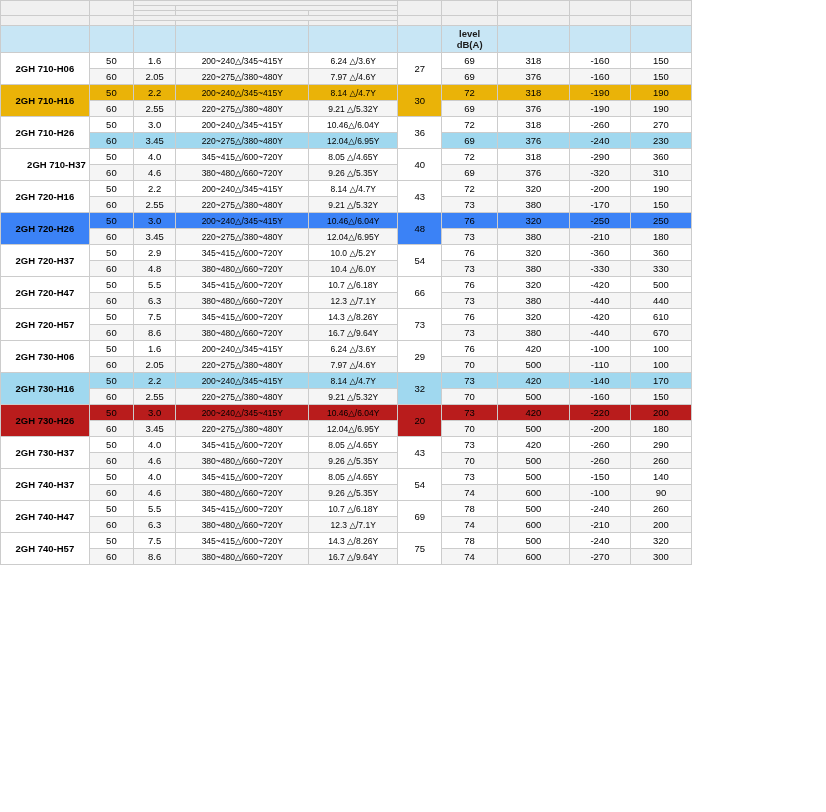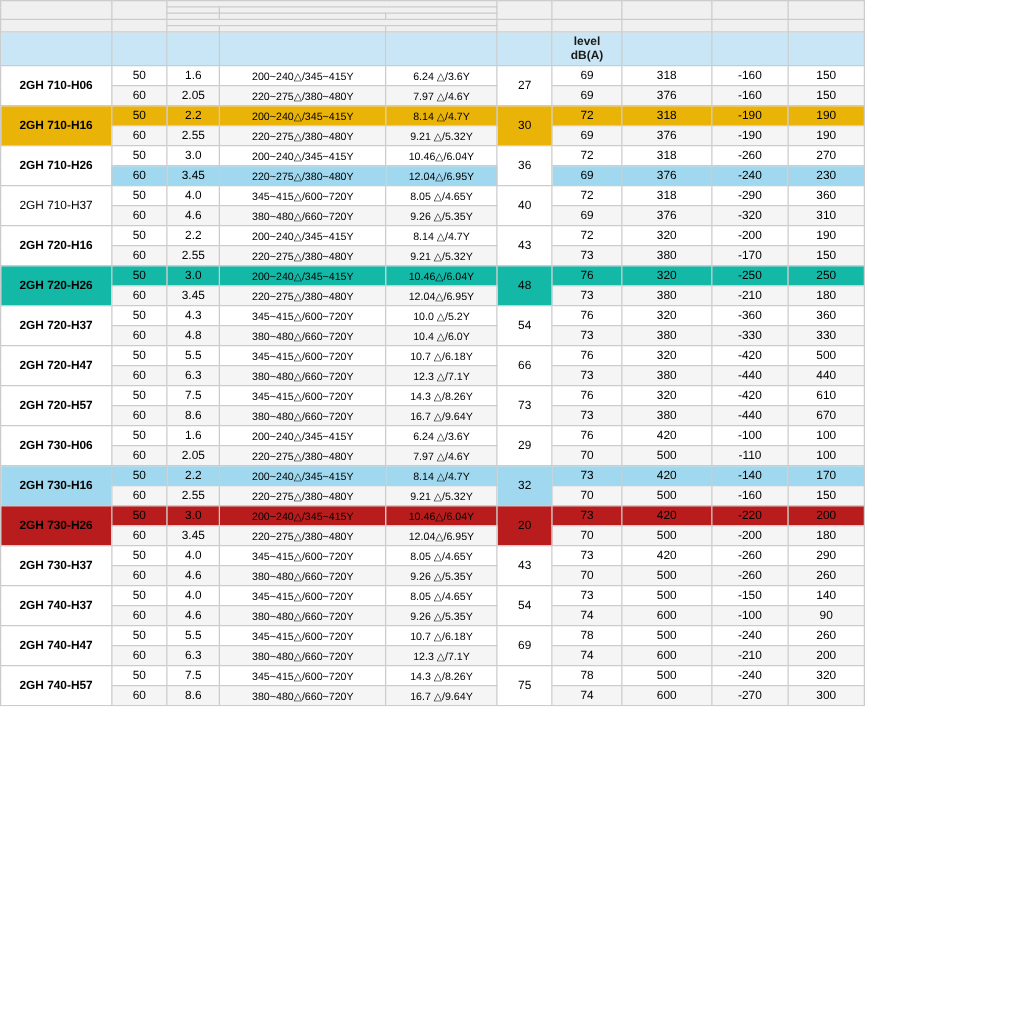--- a/index.html
+++ b/index.html
@@ -143,21 +143,21 @@
           <td>60</td>
           <td>3.45</td>
           <td style="font-size: 8.5px;">220~275△/380~480Y</td>
           <td style="font-size: 8.5px;">12.04△/6.95Y</td>
           <td>69</td>
           <td>376</td>
           <td>-240</td>
           <td>230</td>
         </tr>
         <tr style="background: rgb(255, 255, 255);">
-          <td rowspan="2" style="font-weight: normal;">2GH 710-H37</td>
+          <td rowspan="2" style="font-weight: bold; text-align: right;">2GH 710-H37</td>
           <td>50</td>
           <td>4.0</td>
           <td style="font-size: 8.5px;">345~415△/600~720Y</td>
           <td style="font-size: 8.5px;">8.05 △/4.65Y</td>
           <td rowspan="2">40</td>
           <td>72</td>
           <td>318</td>
           <td>-290</td>
           <td>360</td>
         </tr>
@@ -186,21 +186,21 @@
         <tr style="background: rgb(245, 245, 245);">
           <td>60</td>
           <td>2.55</td>
           <td style="font-size: 8.5px;">220~275△/380~480Y</td>
           <td style="font-size: 8.5px;">9.21 △/5.32Y</td>
           <td>73</td>
           <td>380</td>
           <td>-170</td>
           <td>150</td>
         </tr>
-        <tr style="background: #14b8a6;">
+        <tr style="background: #3b82f6;">
           <td rowspan="2" style="font-weight: bold;">2GH 720-H26</td>
           <td>50</td>
           <td>3.0</td>
           <td style="font-size: 8.5px;">200~240△/345~415Y</td>
           <td style="font-size: 8.5px;">10.46△/6.04Y</td>
           <td rowspan="2">48</td>
           <td>76</td>
           <td>320</td>
           <td>-250</td>
           <td>250</td>
@@ -211,21 +211,21 @@
           <td style="font-size: 8.5px;">220~275△/380~480Y</td>
           <td style="font-size: 8.5px;">12.04△/6.95Y</td>
           <td>73</td>
           <td>380</td>
           <td>-210</td>
           <td>180</td>
         </tr>
         <tr style="background: rgb(255, 255, 255);">
           <td rowspan="2" style="font-weight: bold;">2GH 720-H37</td>
           <td>50</td>
-          <td>4.3</td>
+          <td>2.9</td>
           <td style="font-size: 8.5px;">345~415△/600~720Y</td>
           <td style="font-size: 8.5px;">10.0 △/5.2Y</td>
           <td rowspan="2">54</td>
           <td>76</td>
           <td>320</td>
           <td>-360</td>
           <td>360</td>
         </tr>
         <tr style="background: rgb(245, 245, 245);">
           <td>60</td>

